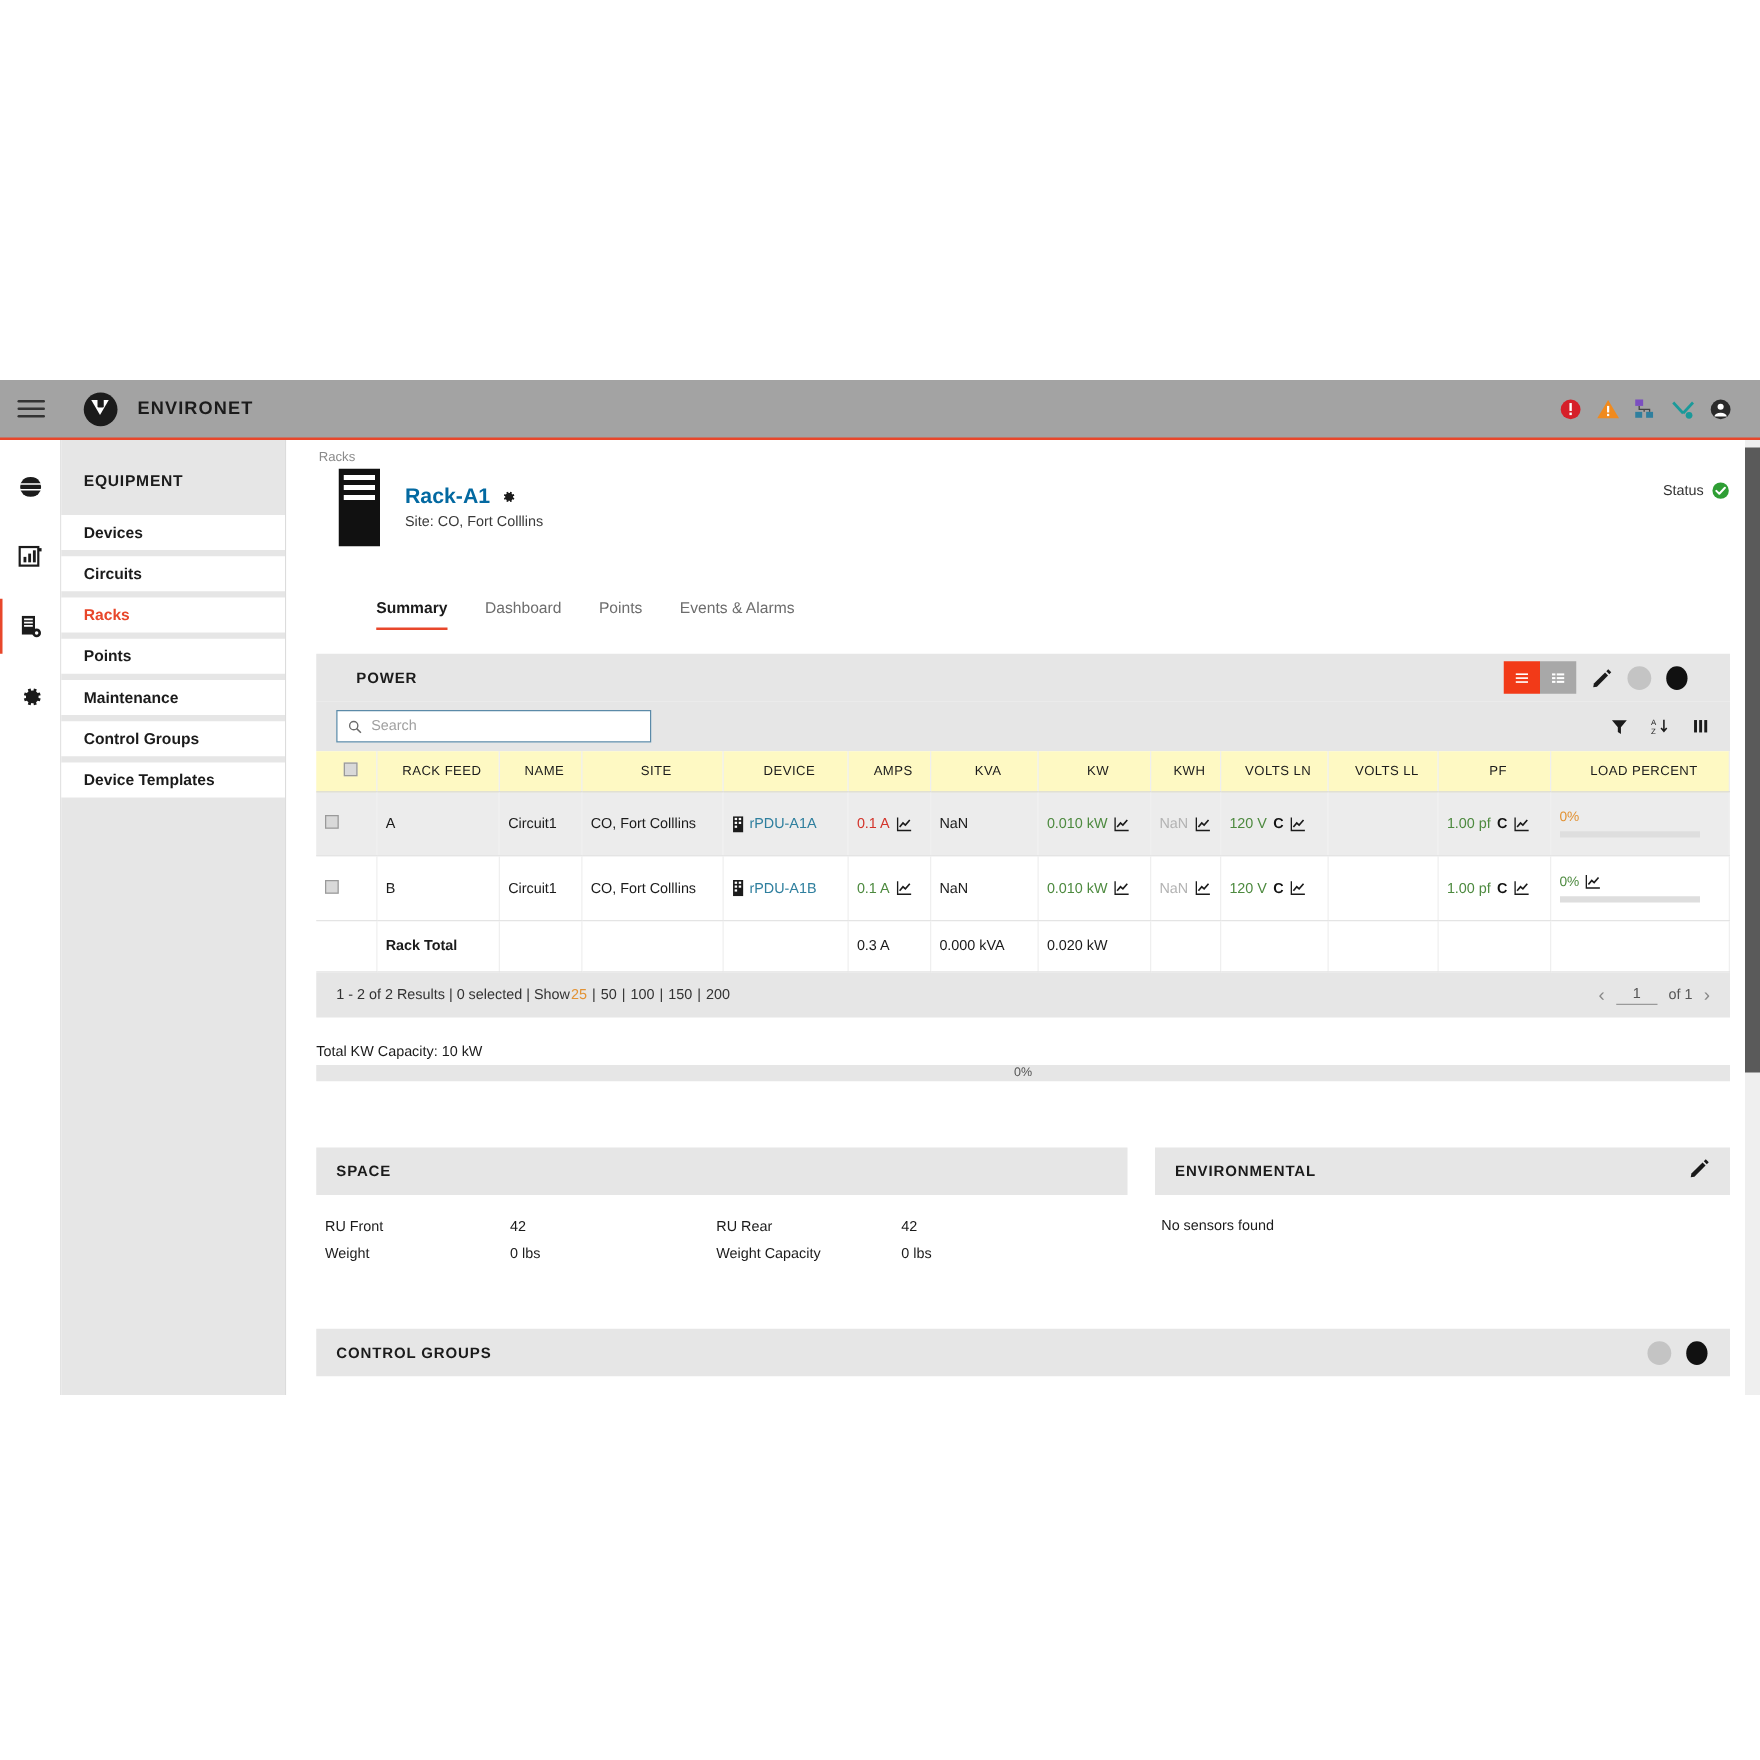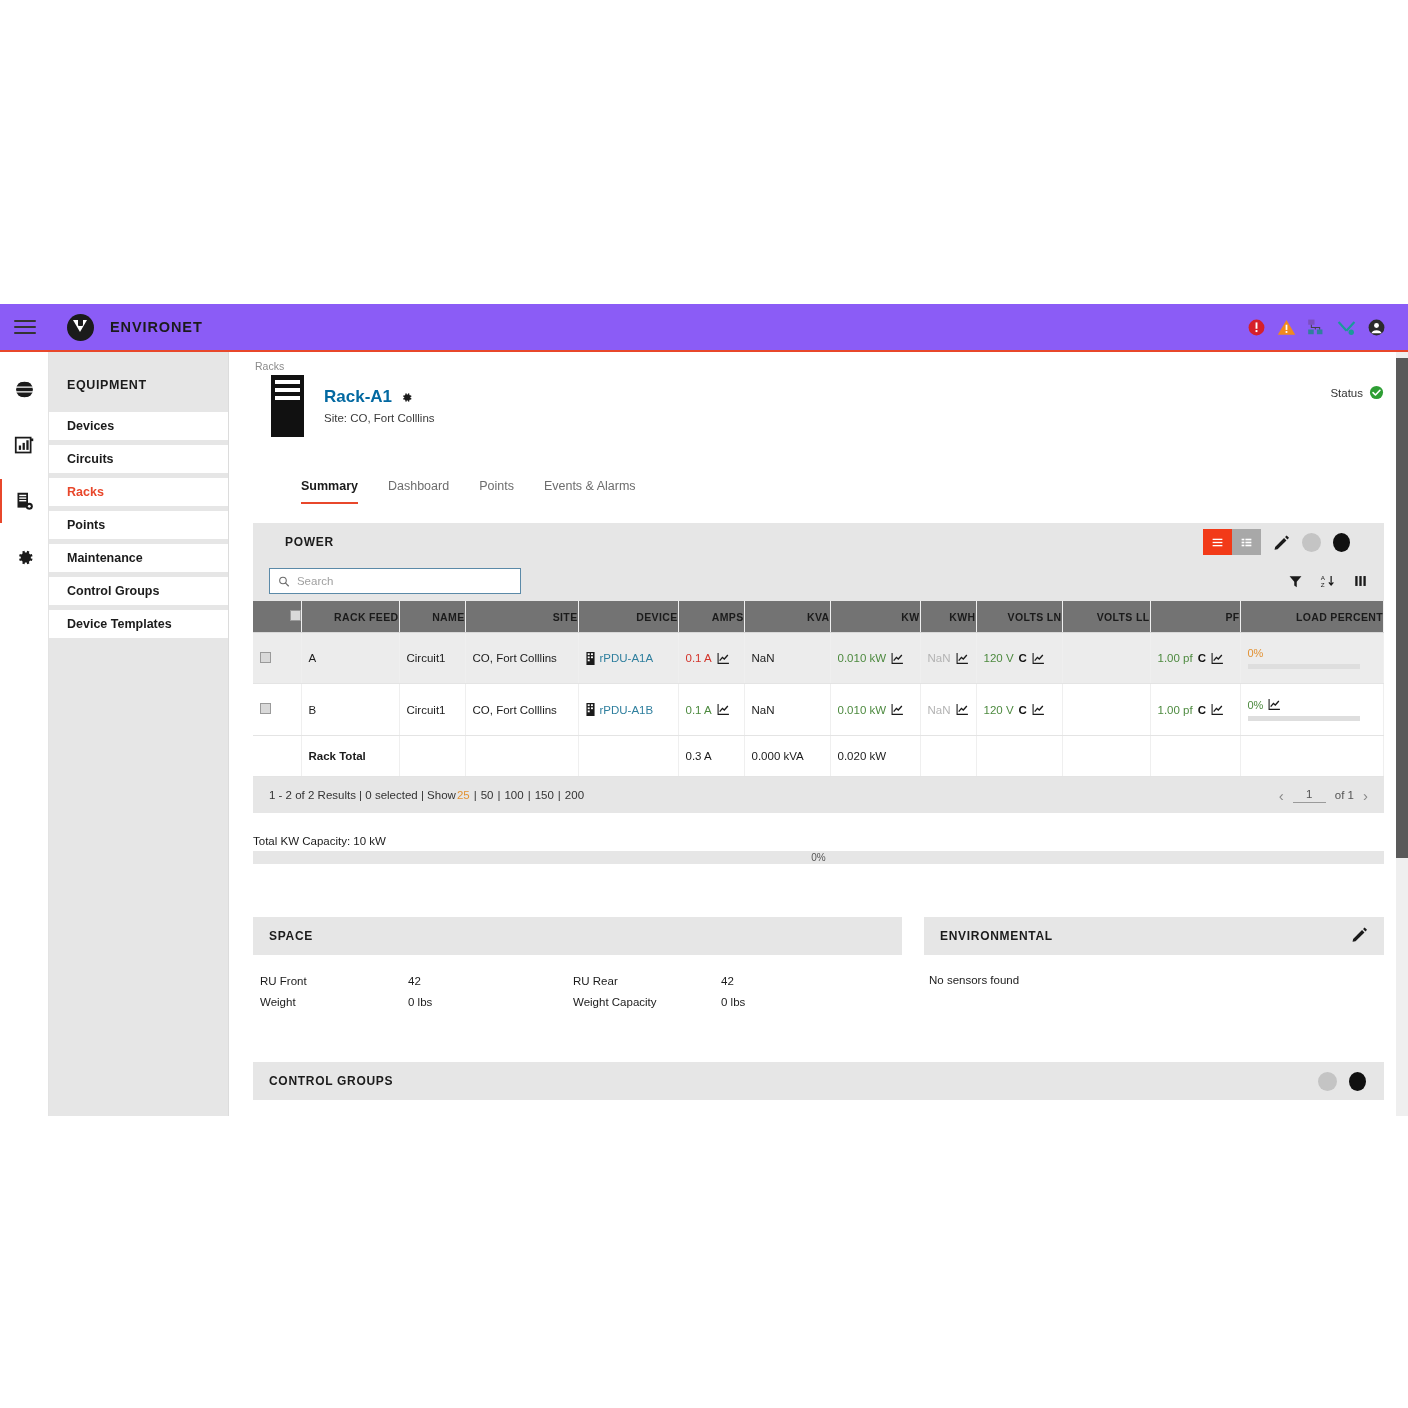--- a/index.html
+++ b/index.html
@@ -9,21 +9,21 @@
     font-family:"Liberation Sans", sans-serif;
     overflow:hidden;
   }
   #app {
     position:absolute; left:0; top:304px; width:1408px; height:812px;
     background:#ffffff;
   }
 
   
   .topbar {
-    position:relative; height:48px; background:#8b5cf6;
+    position:relative; height:48px; background:#a3a3a3;
     display:flex; align-items:center;
     border-bottom:2px solid #e8472b;
   }
   .hamburger { width:22px; margin-left:14px; cursor:pointer; }
   .hamburger span { display:block; height:2px; background:#333; margin:4px 0; border-radius:1px;}
   .logo-mark {
     width:27px; height:27px; border-radius:50%; background:#1b1b1b;
     margin-left:31px; position:relative; flex:none;
   }
   .logo-mark::before{
@@ -115,23 +115,23 @@
   .searchbox input {
     border:none; outline:none; font-size:11.5px; color:#555; width:100%;
     font-family:"Liberation Sans", sans-serif; background:transparent;
   }
   .searchbox input::placeholder{ color:#a0a0a0; }
   .strip-actions { margin-left:auto; display:flex; gap:17px; align-items:center; }
 
   
   table.power { width:100%; border-collapse:collapse; table-layout:fixed; }
   table.power th {
-    font-size:10.5px; font-weight:bold; letter-spacing:.35px; color:#1b1b1b;
-    text-align:right; padding:9px 0 9px 7px; border-bottom:1px solid #d8d8d8;
-    background:#737373; white-space:nowrap;
+    font-size:10.5px; font-weight:normal; letter-spacing:.35px; color:#1b1b1b;
+    text-align:center; padding:9px 0 9px 7px; border-bottom:1px solid #d8d8d8;
+    background:#fef9c3; white-space:nowrap;
   }
   table.power td {
     font-size:11.5px; color:#1b1b1b; padding:14px 0 14px 7px;
     border-bottom:1px solid #e4e4e4; border-right:1px solid #efefef;
     vertical-align:middle; white-space:nowrap;
   }
   table.power th { border-right:1px solid #efefef; }
   tr.shaded td { background:#ececec; }
   .cbx { width:11px; height:11px; border:1px solid #9a9a9a; background:#d9d9d9; display:inline-block; }
   .dlink { color:#2f7f9e; }

